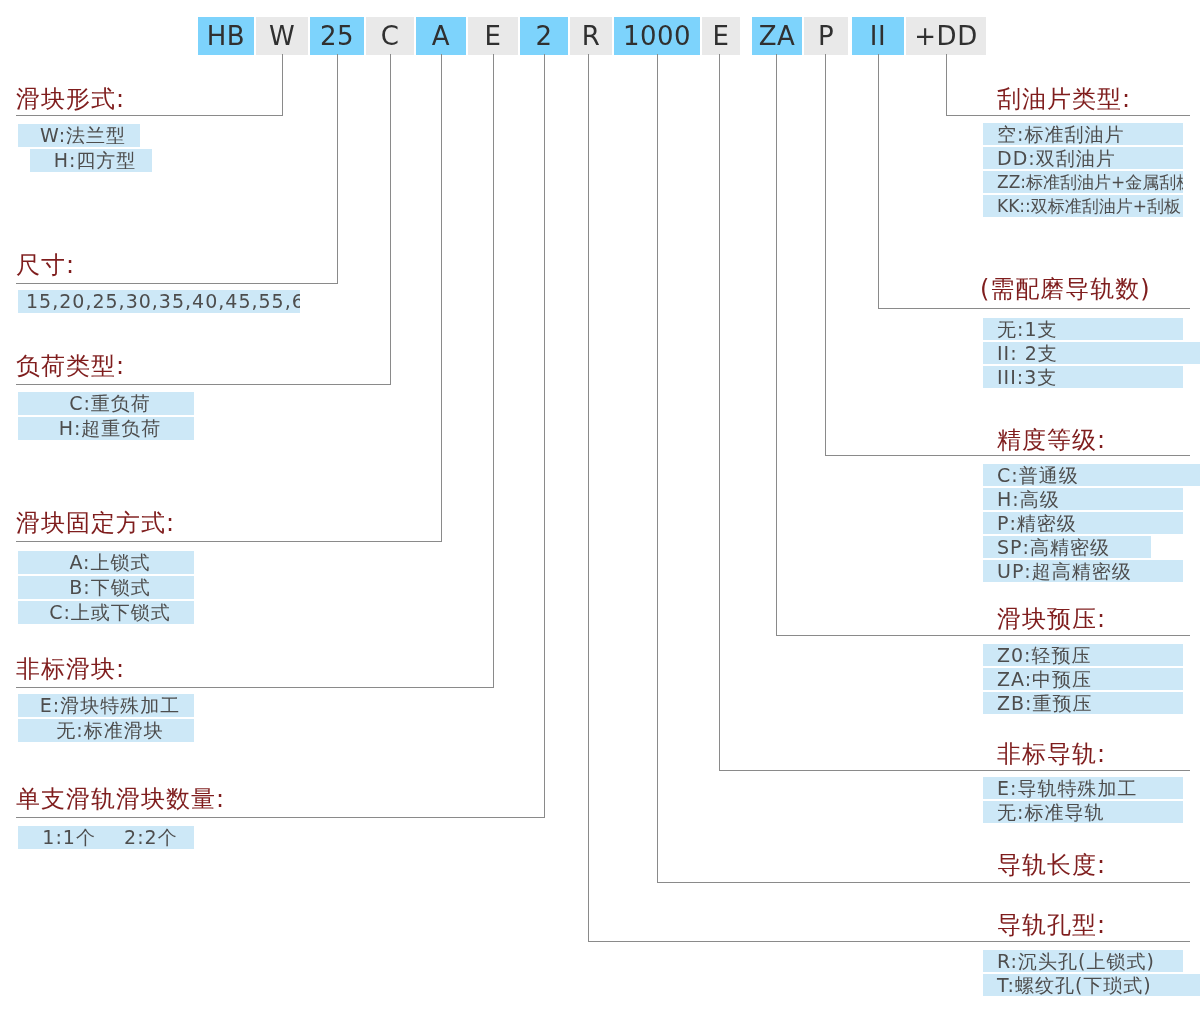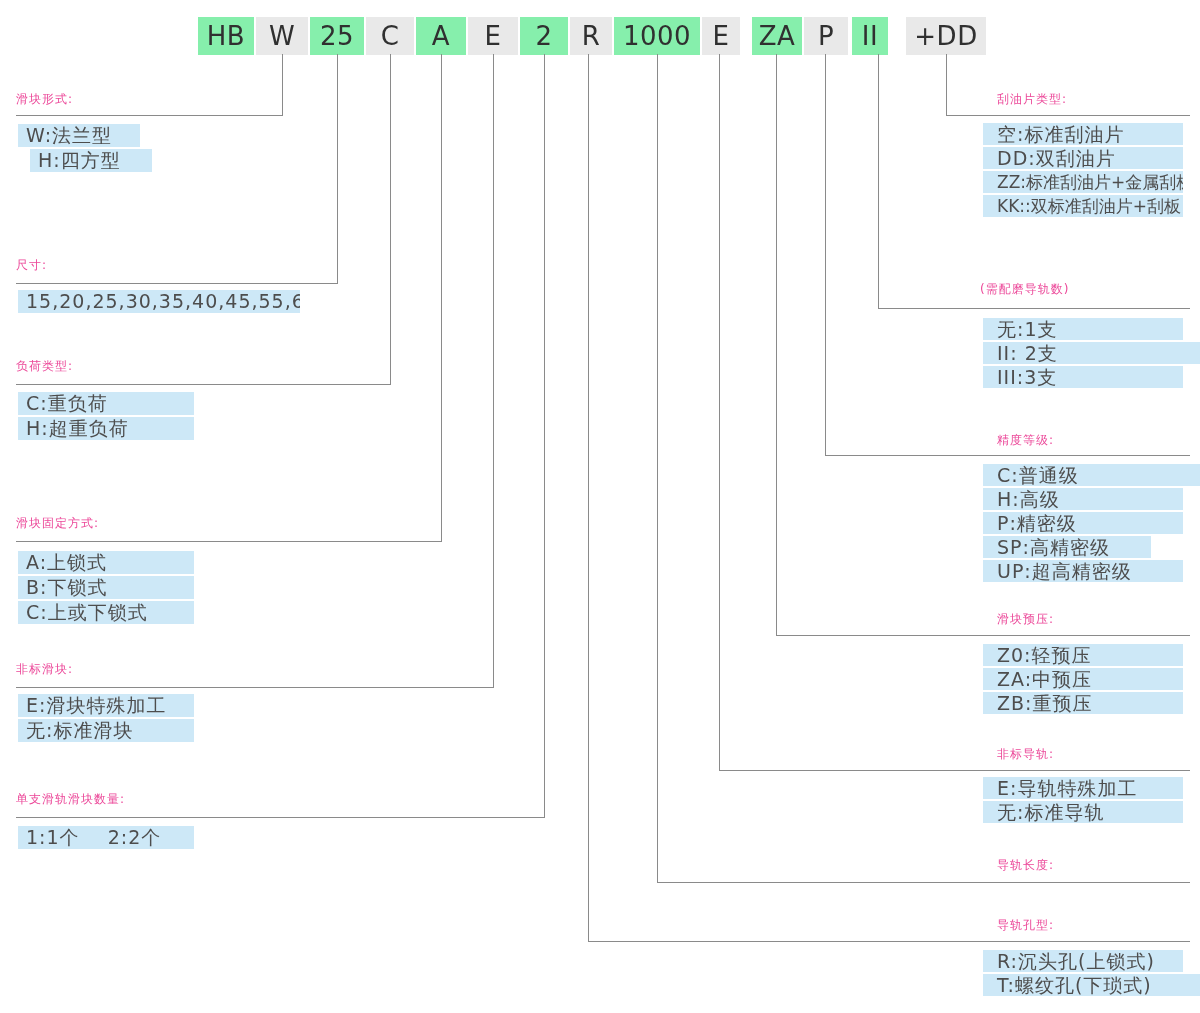--- a/index.html
+++ b/index.html
@@ -6,58 +6,58 @@
   .canvas{
     position:relative;width:1200px;height:1013px;background:#ffffff;overflow:hidden;
     font-family:"DejaVu Sans","Liberation Sans",sans-serif;
   }
   
   .seg{
     position:absolute;top:17px;height:38px;
     display:flex;align-items:center;justify-content:center;
     font-size:26px;color:#303030;letter-spacing:0.5px;
   }
-  .seg.dark{background:#86efac;}
+  .seg.dark{background:#7dd3fc;}
   .seg.light{background:#e9e9e9;}
   
   .vline{position:absolute;width:1px;background:#8a8a8a;}
   .hline{position:absolute;height:1px;background:#8a8a8a;}
   
   .title{
-    position:absolute;font-size:12px;color:#ec4899;
+    position:absolute;font-size:24px;color:#7f1d1d;
     letter-spacing:1px;white-space:nowrap;line-height:26px;
   }
   
   .item{
     position:absolute;background:#cde8f7;color:#4d4d4d;
     font-size:19px;letter-spacing:1px;white-space:pre;
     box-sizing:border-box;overflow:hidden;
   }
-  .item.l{height:23px;line-height:23px;padding-left:8px;}
+  .item.l{height:23px;line-height:23px;padding-left:8px;text-align:center;}
   .item.r{height:22px;line-height:22px;padding-left:14px;}
   .item.long{font-size:17px;letter-spacing:0;}
 </style>
 </head>
 <body>
 
 <div class="canvas">
 
   <div class="seg dark" style="left:198px;width:56px">HB</div>
   <div class="seg light" style="left:256px;width:52px">W</div>
   <div class="seg dark" style="left:310px;width:54px">25</div>
   <div class="seg light" style="left:366px;width:48px">C</div>
   <div class="seg dark" style="left:416px;width:50px">A</div>
   <div class="seg light" style="left:468px;width:50px">E</div>
   <div class="seg dark" style="left:520px;width:48px">2</div>
   <div class="seg light" style="left:570px;width:42px">R</div>
   <div class="seg dark" style="left:614px;width:86px">1000</div>
   <div class="seg light" style="left:702px;width:38px">E</div>
   <div class="seg dark" style="left:752px;width:50px">ZA</div>
   <div class="seg light" style="left:804px;width:44px">P</div>
-  <div class="seg dark" style="left:852px;width:36px">II</div>
+  <div class="seg dark" style="left:852px;width:52px">II</div>
   <div class="seg light" style="left:906px;width:80px">+DD</div>
 
   <div class="vline" style="left:282px;top:54px;height:61px"></div>
   <div class="hline" style="left:16px;top:115px;width:267px"></div>
 
   <div class="vline" style="left:337px;top:54px;height:229px"></div>
   <div class="hline" style="left:16px;top:283px;width:322px"></div>
 
   <div class="vline" style="left:390px;top:54px;height:330px"></div>
   <div class="hline" style="left:16px;top:384px;width:375px"></div>

